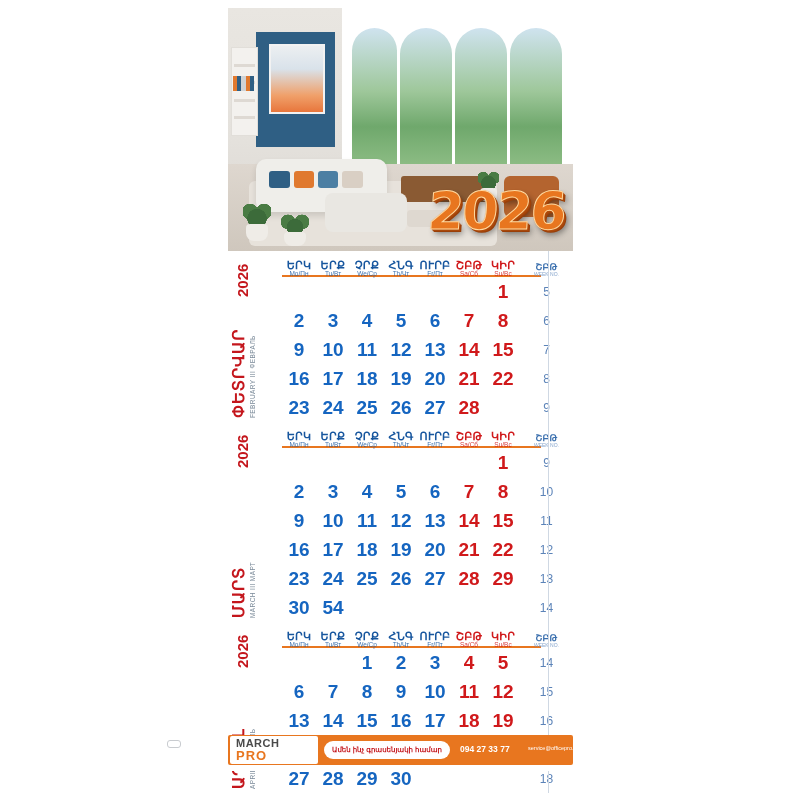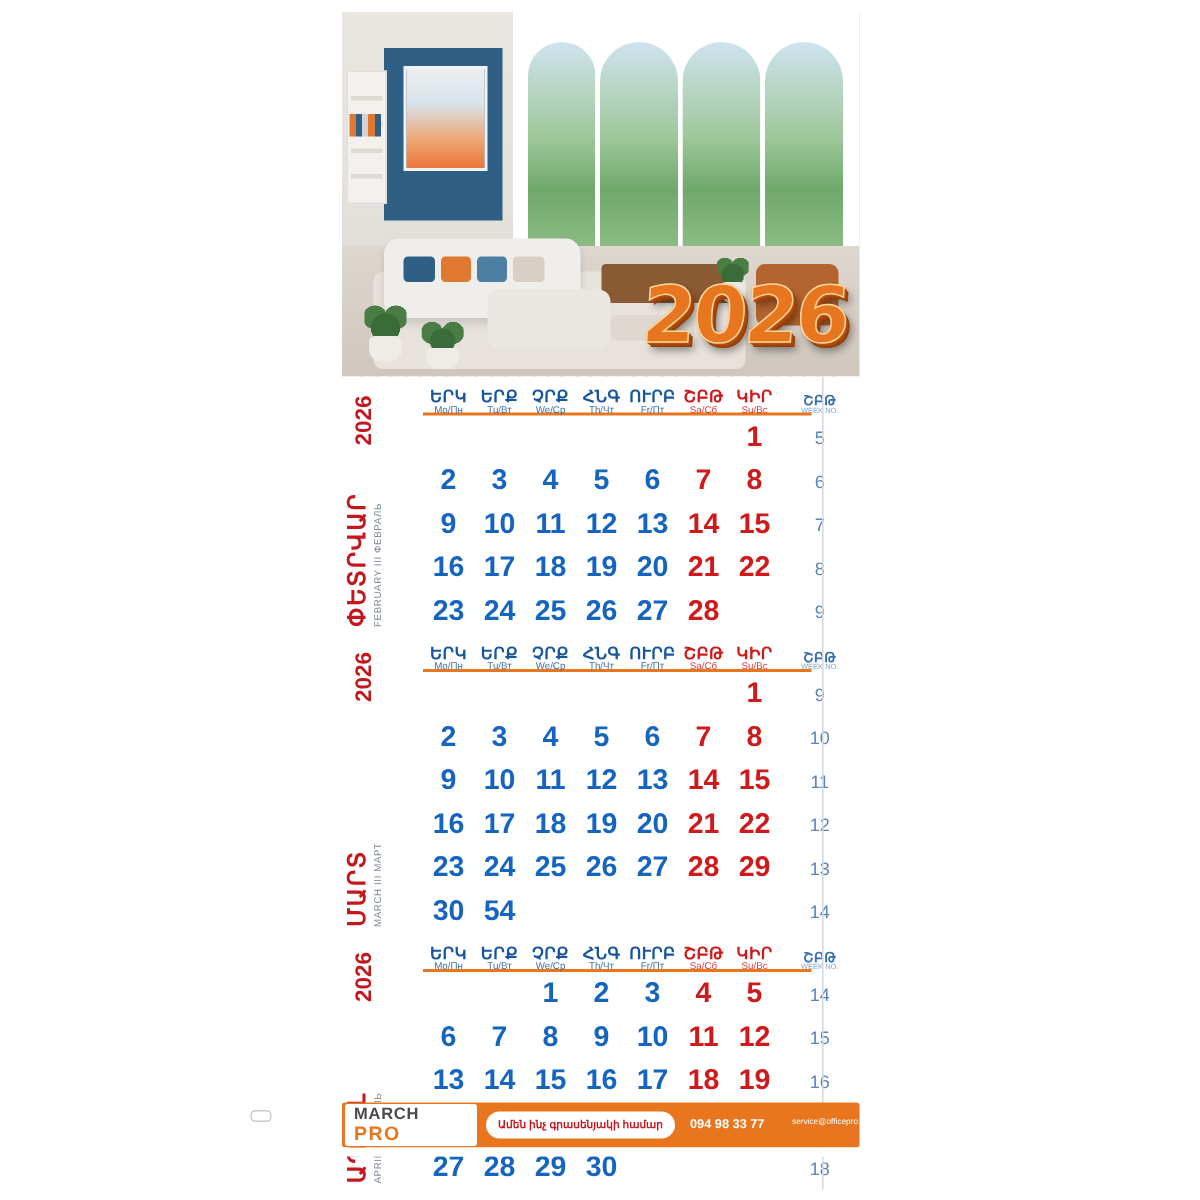--- a/index.html
+++ b/index.html
@@ -597,19 +597,19 @@
 
   <div class="footer">
     <div class="fbar"></div>
     <div class="flogo">
       <span class="l1">MARCH</span>
       <span class="l2">PRO</span>
     </div>
     <div class="fpill">
       <span>Ամեն ինչ գրասենյակի համար</span>
     </div>
-    <div class="fphone">094 98 33 77</div>
+    <div class="fphone">094 27 33 77</div>
     <div class="fmail">service@officepro.am</div>
     <div class="fslit"></div>
   </div>
 
   <div class="punch"></div>
 </div>
 
 </body></html>

